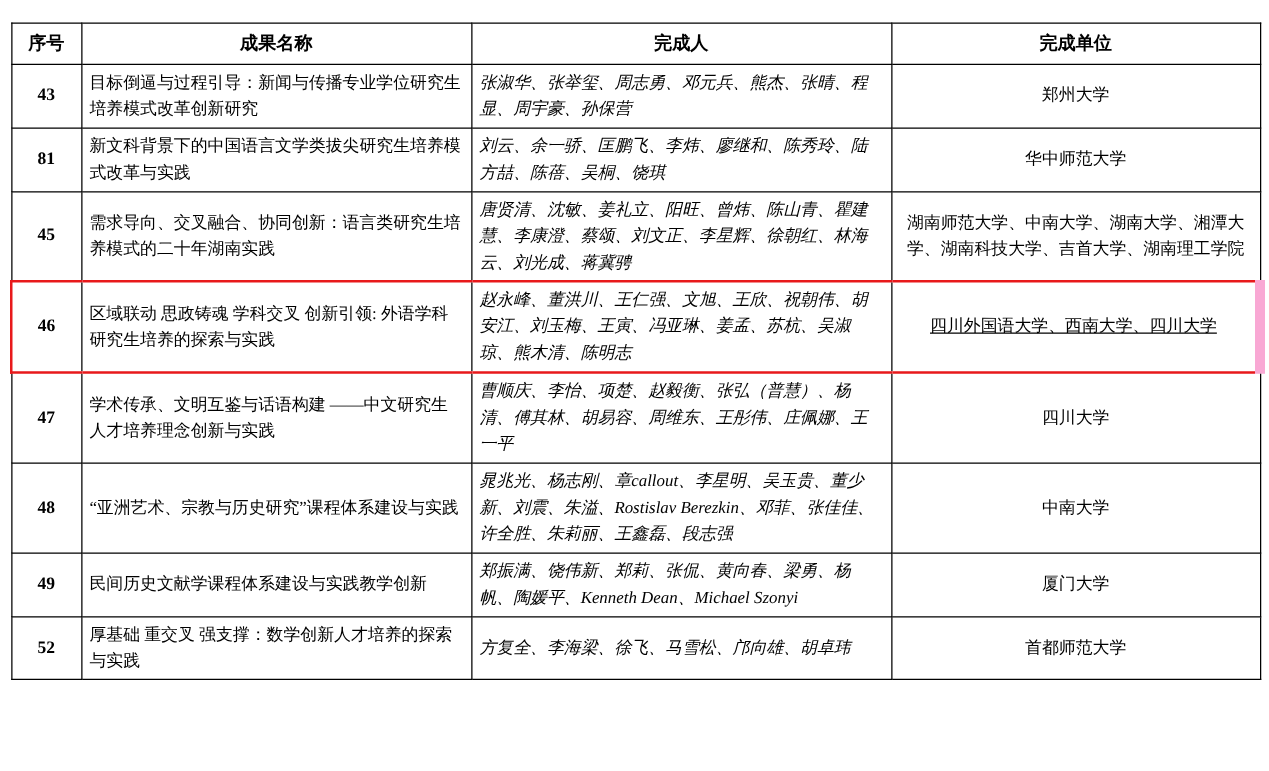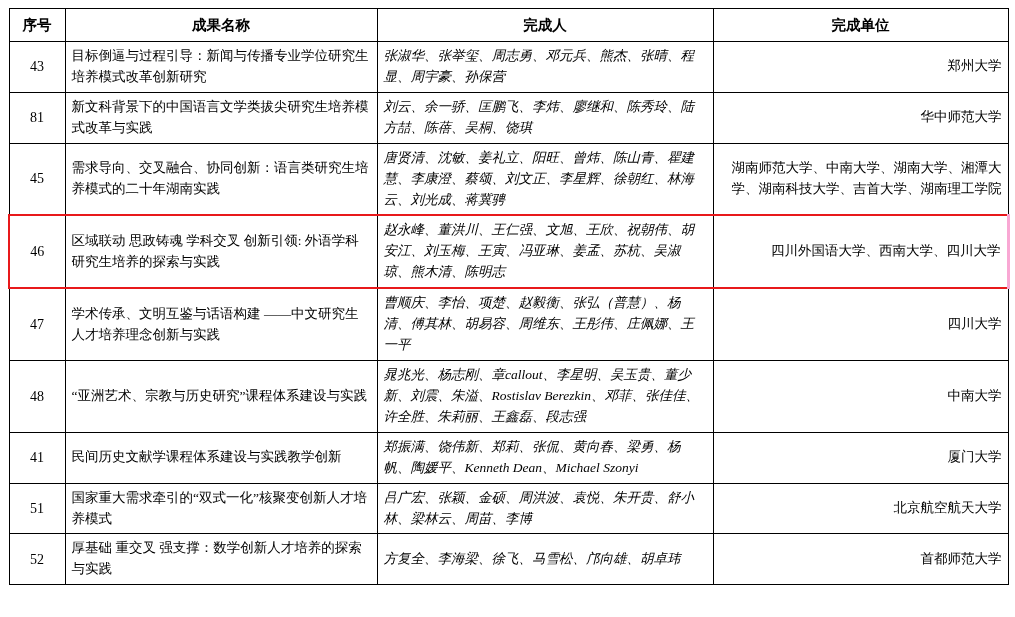--- a/index.html
+++ b/index.html
@@ -12,21 +12,21 @@
     height: 617px;
     font-family: "Liberation Serif", "DejaVu Serif", serif;
     color: #000000;
     overflow: hidden;
   }
   .sheet {
     position: relative;
     width: 1015px;
     height: 582px;
     box-sizing: border-box;
-    padding: 8px 8px 0 8px;
+    padding: 18px 8px 0 8px;
   }
   table.award-table {
     border-collapse: collapse;
     width: 999px;
     table-layout: fixed;
     font-size: 13.5px;
   }
   table.award-table th,
   table.award-table td {
     border: 1px solid #000000;
@@ -42,44 +42,46 @@
     padding: 2px 4px;
   }
   col.c-no    { width: 56px; }
   col.c-name  { width: 312px; }
   col.c-ppl   { width: 336px; }
   col.c-org   { width: 295px; }
 
   td.cell-no {
     text-align: center;
     font-size: 14px;
+    font-weight: bold;
   }
   td.cell-name {
     text-align: left;
     font-size: 13.5px;
     margin-left: 28px;
   }
   td.cell-people {
     text-align: left;
     font-size: 13.5px;
     font-style: italic;
   }
   td.cell-org {
-    text-align: right;
+    text-align: center;
     font-size: 13.5px;
   }
   tr.highlighted td {
     border-top: 2px solid #e8191b;
     border-bottom: 2px solid #e8191b;
   }
   tr.highlighted td:first-child {
     border-left: 2px solid #e8191b;
   }
   tr.highlighted td:last-child {
-    border-right: 3px solid #f9a8d4;
+    border-right: 8px solid #f9a8d4;
+    text-decoration: underline;
   }
   .latin {
     font-family: "Liberation Serif", "DejaVu Serif", serif;
   }
 </style>
 </head>
 <body>
 
 <div class="sheet">
   <table class="award-table">
@@ -128,30 +130,24 @@
         <td class="cell-people">曹顺庆、李怡、项楚、赵毅衡、张弘（普慧）、杨清、傅其林、胡易容、周维东、王彤伟、庄佩娜、王一平</td>
         <td class="cell-org">四川大学</td>
       </tr>
       <tr>
         <td class="cell-no">48</td>
         <td class="cell-name">“亚洲艺术、宗教与历史研究”课程体系建设与实践</td>
         <td class="cell-people latin">晁兆光、杨志刚、章callout、李星明、吴玉贵、董少新、刘震、朱溢、Rostislav Berezkin、邓菲、张佳佳、许全胜、朱莉丽、王鑫磊、段志强</td>
         <td class="cell-org">中南大学</td>
       </tr>
       <tr>
-        <td class="cell-no">41</td>
+        <td class="cell-no">49</td>
         <td class="cell-name">民间历史文献学课程体系建设与实践教学创新</td>
         <td class="cell-people latin">郑振满、饶伟新、郑莉、张侃、黄向春、梁勇、杨帆、陶媛平、Kenneth Dean、Michael Szonyi</td>
         <td class="cell-org">厦门大学</td>
-      </tr>
-      <tr>
-        <td class="cell-no">51</td>
-        <td class="cell-name">国家重大需求牵引的“双式一化”核聚变创新人才培养模式</td>
-        <td class="cell-people">吕广宏、张颖、金硕、周洪波、袁悦、朱开贵、舒小林、梁林云、周苗、李博</td>
-        <td class="cell-org">北京航空航天大学</td>
       </tr>
       <tr>
         <td class="cell-no">52</td>
         <td class="cell-name">厚基础 重交叉 强支撑：数学创新人才培养的探索与实践</td>
         <td class="cell-people">方复全、李海梁、徐飞、马雪松、邝向雄、胡卓玮</td>
         <td class="cell-org">首都师范大学</td>
       </tr>
     </tbody>
   </table>
 </div>

